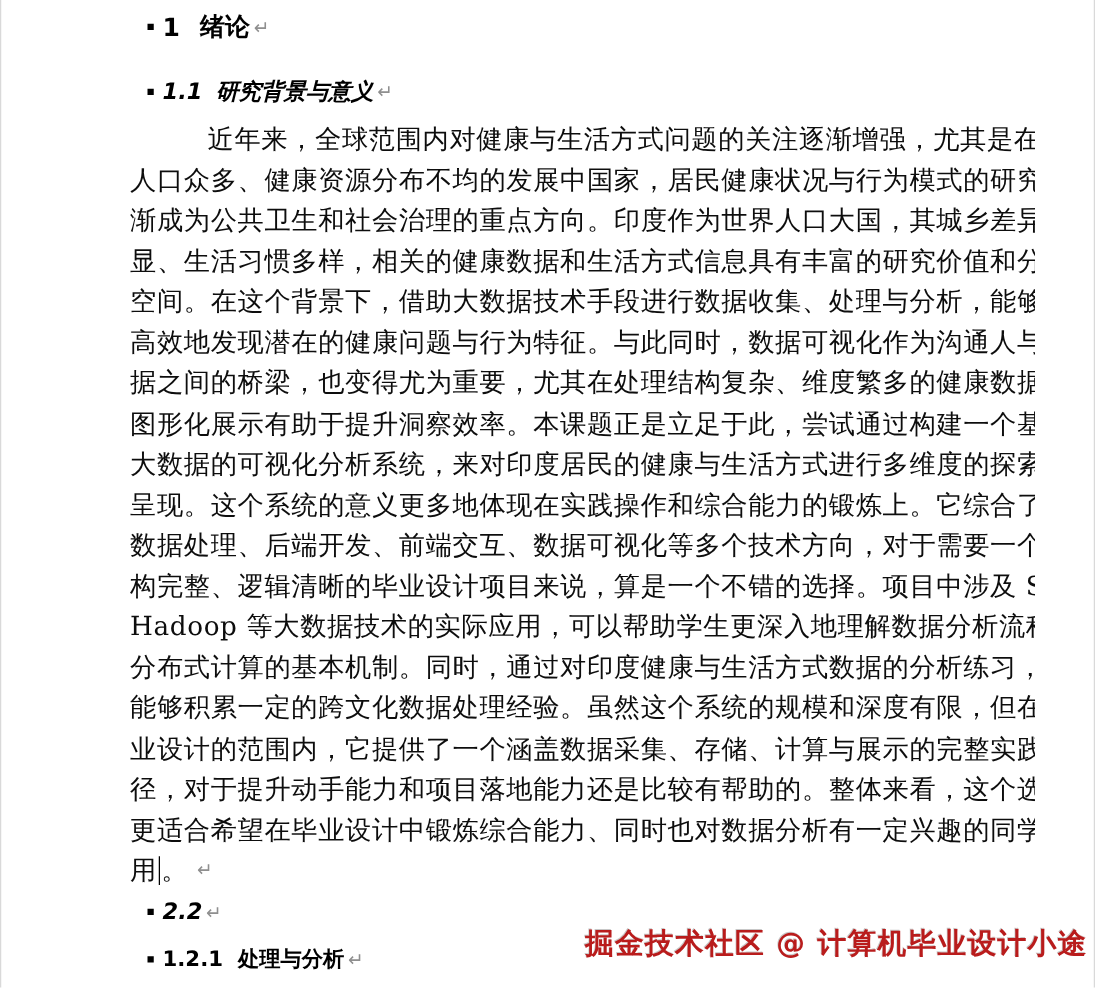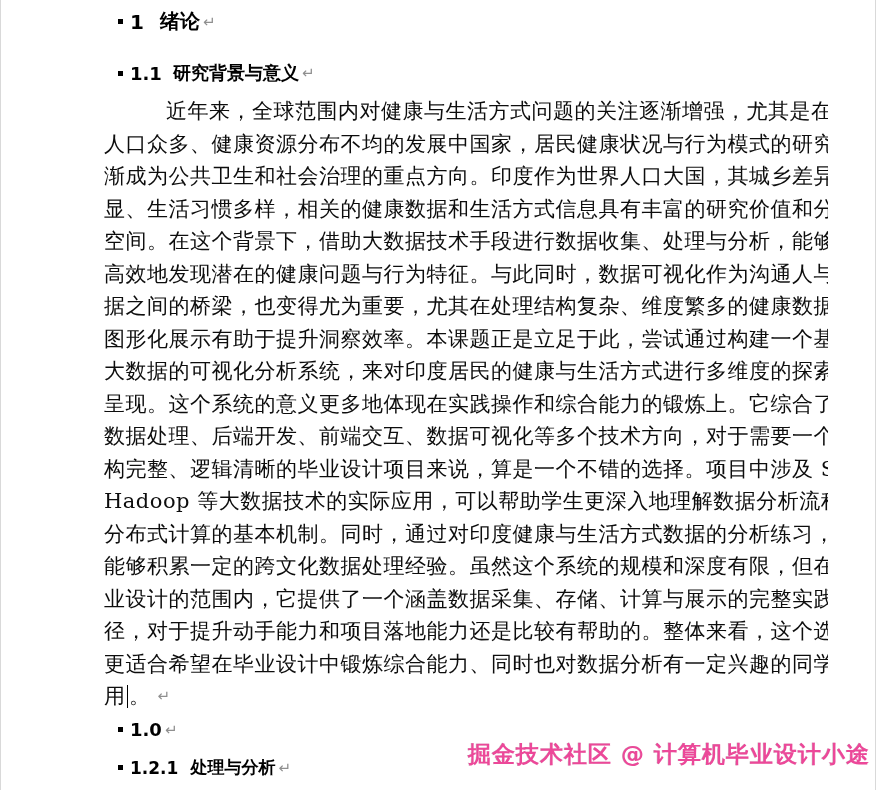--- a/index.html
+++ b/index.html
@@ -16,21 +16,21 @@
   .heading {
     position: absolute; left: 117px;
     display: flex; align-items: center; white-space: nowrap;
     font-family: "DejaVu Sans", sans-serif; font-weight: bold; color: #000;
   }
   .outline-bullet {
     width: 5px; height: 5px; background: #000; flex: 0 0 auto;
     margin-right: 7px;
   }
   .h1 { top: 8px;  font-size: 20px; }
-  .h2 { font-size: 18px; }
+  .h2 { font-size: 18px; font-style: italic; }
   .h3 { top: 756px; font-size: 17px; }
   .h1 .title { margin-left: 16px; text-align: center; }
   .h2 .title { margin-left: 11px; }
   .h3 .title { margin-left: 12px; }
 
   .pmark {
     font-family: "DejaVu Sans", sans-serif; font-weight: normal;
     color: #8f8f8f; font-size: 15px; margin-left: 3px;
   }
 
@@ -51,21 +51,21 @@
   .caret {
     display: inline-block; width: 1.5px; height: 23px; background: #000;
     margin: 0 1px; flex: 0 0 auto;
   }
   .lastline .pmark { margin-left: 7px; }
 
   .watermark {
     position: absolute; right: 5px; top: 739px;
     font-family: "DejaVu Sans", sans-serif; font-weight: bold;
     font-size: 23px; letter-spacing: 1px; white-space: nowrap;
-    color: #ec4899;
+    color: #b91c1c;
     text-shadow: 1.5px 1.5px 1px rgba(255,255,255,0.95), -0.5px -0.5px 0 rgba(130,130,130,0.45);
   }
 </style>
 </head>
 <body>
 
 <div class="page">
 
   <div class="heading h1">
     <span class="outline-bullet"></span>
@@ -103,21 +103,21 @@
     <div class="lastline">
       <span>用</span>
       <span class="caret"></span>
       <span>。</span>
       <span class="pmark">↵</span>
     </div>
   </div>
 
   <div class="heading h2" style="top:719px">
     <span class="outline-bullet"></span>
-    <span class="num">1.0</span>
+    <span class="num">2.2</span>
     <span class="pmark">↵</span>
   </div>
 
   <div class="heading h3">
     <span class="outline-bullet"></span>
     <span class="num">1.2.1</span>
     <span class="title">处理与分析</span>
     <span class="pmark">↵</span>
   </div>
 

